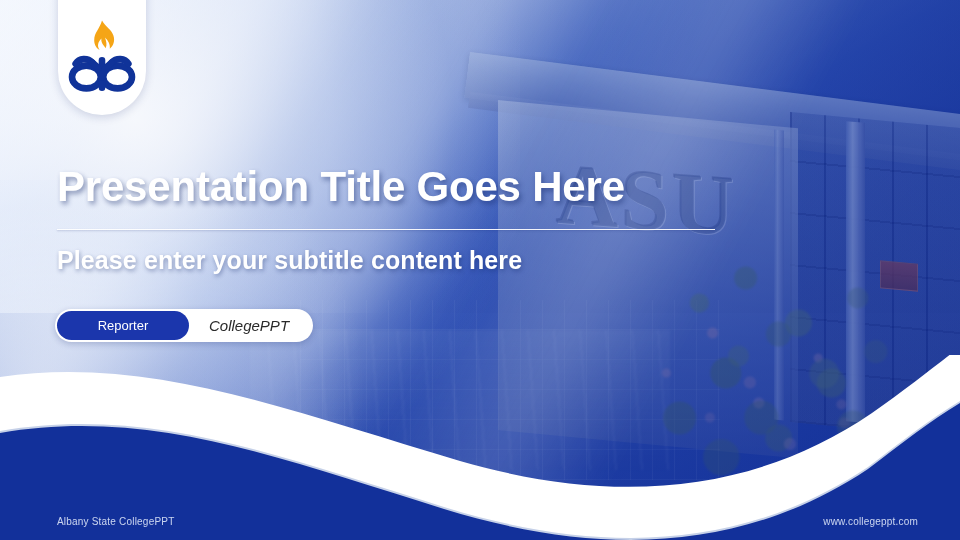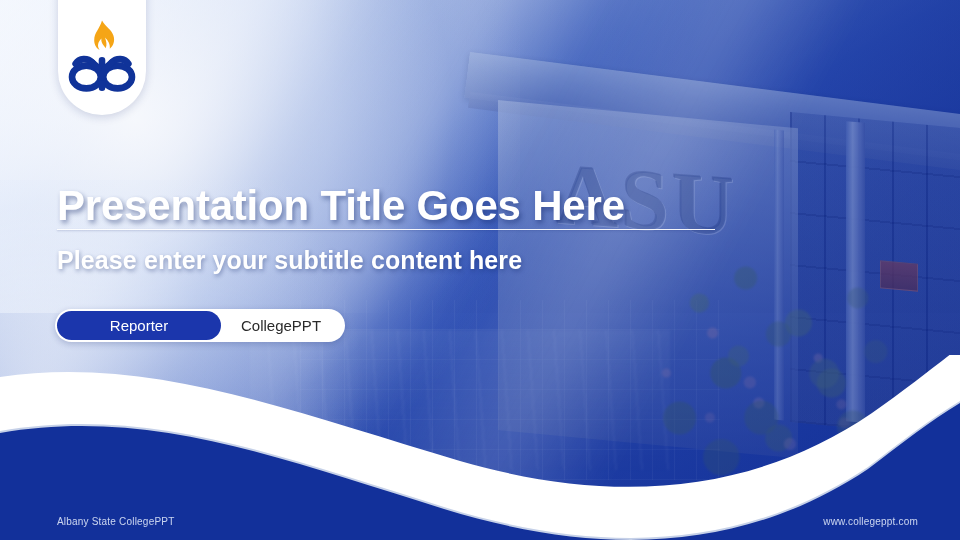--- a/index.html
+++ b/index.html
@@ -259,21 +259,20 @@
   
   .title {
     position: absolute;
     left: 57px; top: 163px;
     font-size: 42px;
     font-weight: bold;
     color: #ffffff;
     letter-spacing: -0.2px;
     white-space: nowrap;
     text-shadow: 2px 3px 5px rgba(18,38,102,0.45);
-    margin-top: 19px;
   }
   .title-rule {
     position: absolute;
     left: 57px; top: 229px;
     width: 658px; height: 1px;
     background: rgba(255,255,255,0.92);
     box-shadow: 0 1px 2px rgba(20,40,110,0.25);
   }
   .subtitle {
     position: absolute;
@@ -294,35 +293,36 @@
     display: flex;
     align-items: center;
     background: #ffffff;
     border-radius: 17px;
     padding: 0 2px;
     box-shadow: 0 2px 6px rgba(14,34,100,0.22);
   }
   .pill-primary {
     height: 29px;
     min-width: 100px;
-    padding: 0 32px;
+    padding: 0 16px;
     border-radius: 15px;
     background: #1b36ac;
     color: #ffffff;
-    font-size: 15px;
+    font-size: 13px;
     display: flex;
     align-items: center;
     justify-content: center;
     white-space: nowrap;
   }
   .pill-value {
     padding: 0 22px 0 20px;
     color: #2a2a2a;
     font-size: 15px;
     white-space: nowrap;
+    font-style: italic;
   }
 
   
   .footer-left {
     position: absolute;
     left: 57px; top: 516px;
     font-size: 10px;
     color: rgba(226,234,250,0.88);
     letter-spacing: 0.2px;
     white-space: nowrap;

